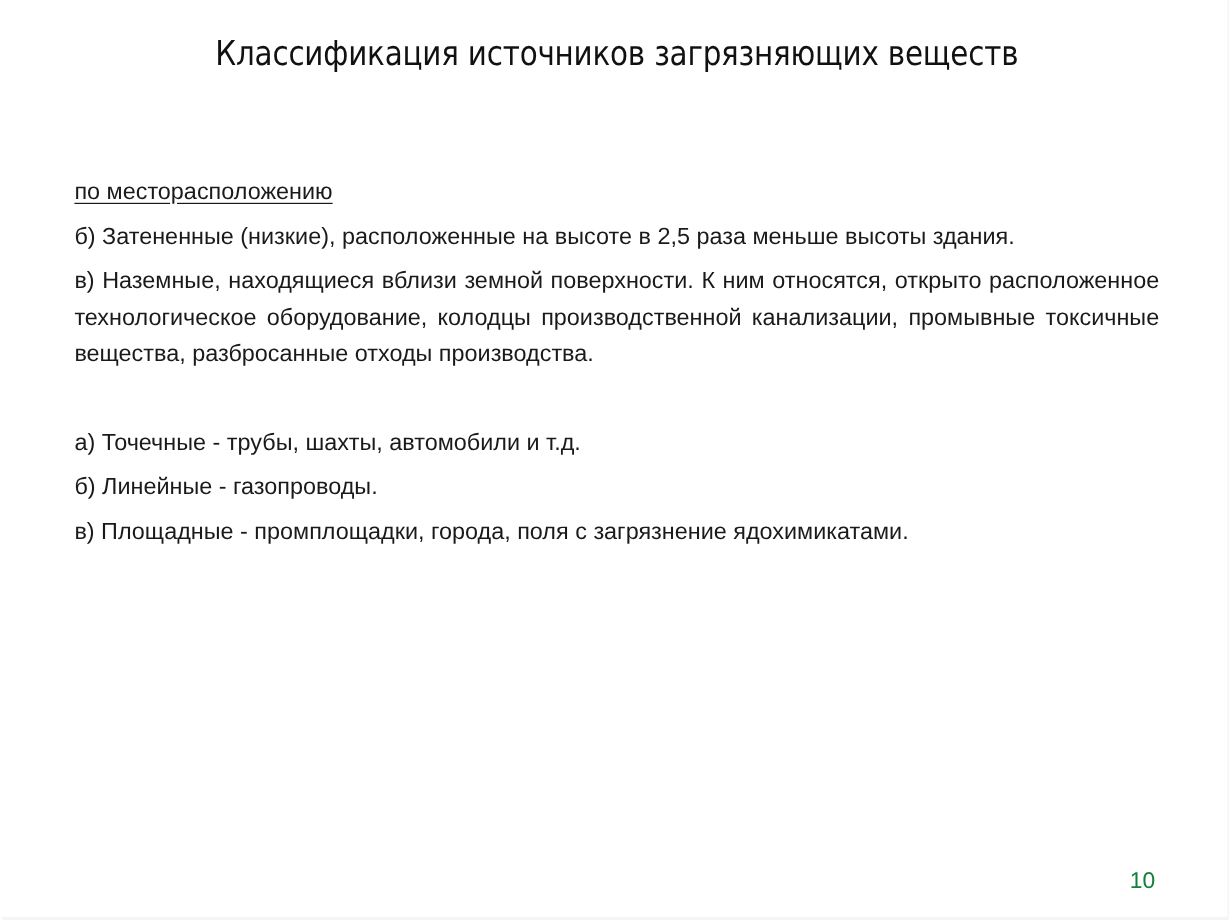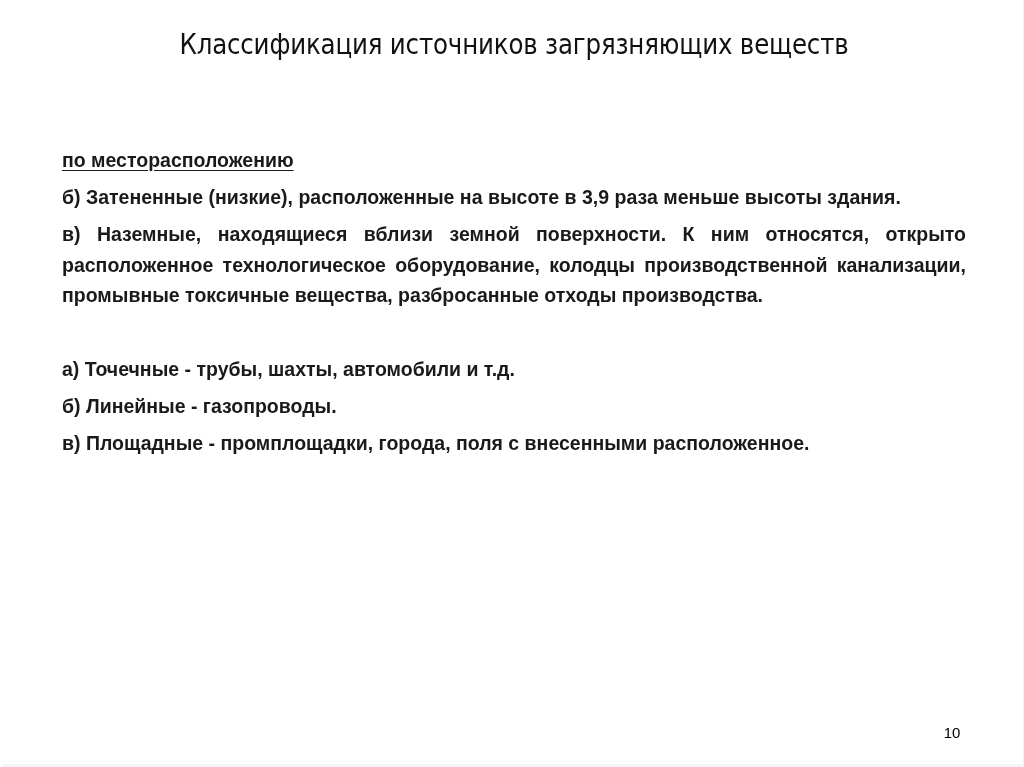--- a/index.html
+++ b/index.html
@@ -38,60 +38,59 @@
       transform-origin: 512px 0;
     }
     .content {
       position: absolute;
       left: 60px;
       top: 145px;
       width: 904px;
       font-size: 19.5px;
       line-height: 30.5px;
       color: #1a1a1a;
-      font-weight: bold;
     }
     .content p {
       margin: 0 0 6.5px 0;
       text-align: justify;
     }
     .content .heading {
       text-decoration: underline;
       text-underline-offset: 3px;
       margin-bottom: 6.5px;
     }
     .content .gap {
       height: 37px;
     }
     .page-number {
       position: absolute;
       left: 930px;
       top: 724px;
       width: 40px;
       text-align: center;
-      font-size: 15px;
-      color: #000000;
+      font-size: 19px;
+      color: #15803d;
     }
   </style>
 </head>
 <body>
 
 <div class="slide">
   <div class="title">Классификация источников загрязняющих веществ</div>
 
   <div class="content">
     <section>
       <p class="heading">по месторасположению</p>
-      <p>б) Затененные (низкие), расположенные на высоте в 3,9 раза меньше высоты здания.</p>
+      <p>б) Затененные (низкие), расположенные на высоте в 2,5 раза меньше высоты здания.</p>
       <p>в) Наземные, находящиеся вблизи земной поверхности. К ним относятся, открыто расположенное технологическое оборудование, колодцы производственной канализации, промывные токсичные вещества, разбросанные отходы производства.</p>
     </section>
 
     <div class="gap"></div>
 
     <section>
       <p>а) Точечные - трубы, шахты, автомобили и т.д.</p>
       <p>б) Линейные - газопроводы.</p>
-      <p>в) Площадные - промплощадки, города, поля с внесенными расположенное.</p>
+      <p>в) Площадные - промплощадки, города, поля с загрязнение ядохимикатами.</p>
     </section>
   </div>
 
   <div class="page-number">10</div>
 </div>
 
 </body></html>

